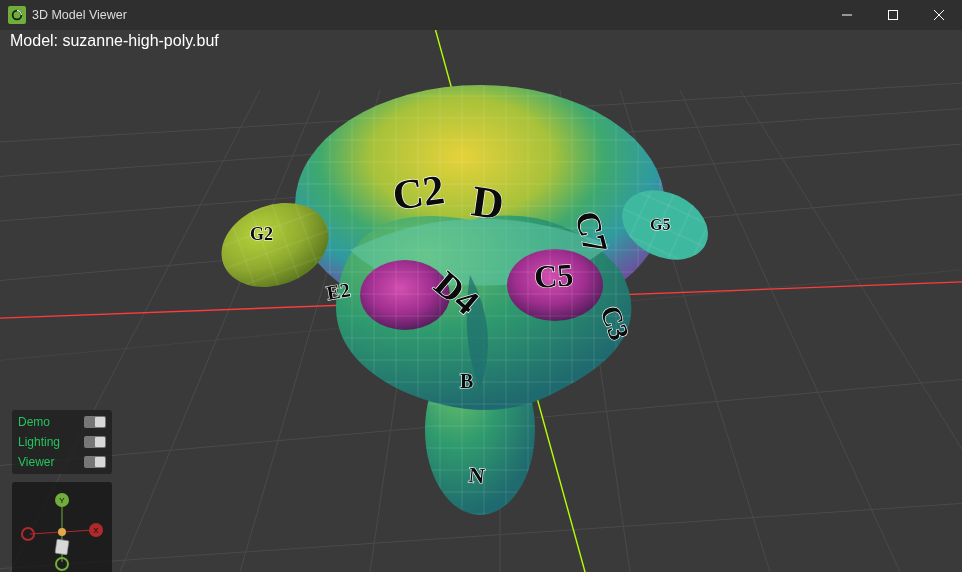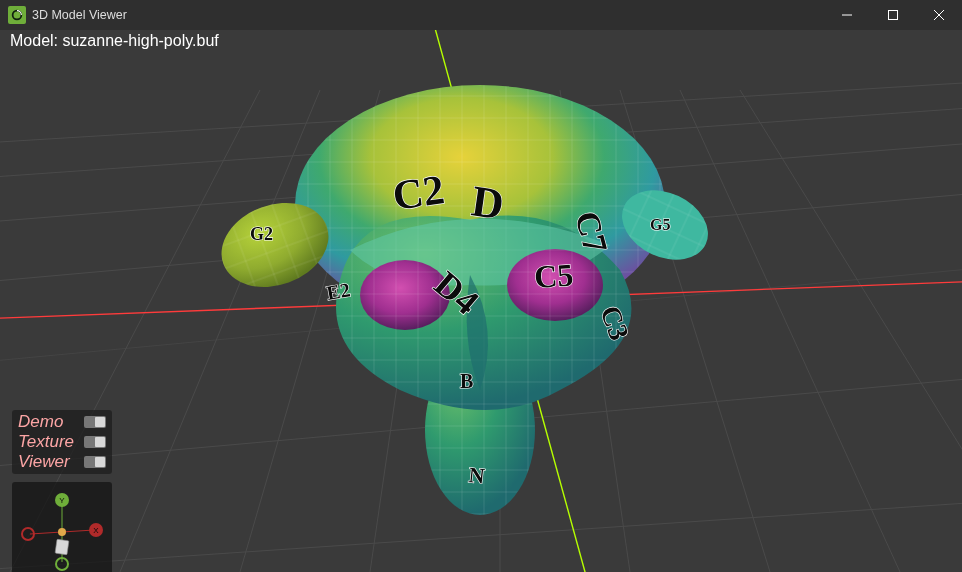--- a/index.html
+++ b/index.html
@@ -17,21 +17,21 @@
 
   
   .viewport { position: relative; flex: 1 1 auto; background: #3a3a3a; overflow: hidden; }
   .viewport svg.scene { position: absolute; inset: 0; width: 100%; height: 100%; }
 
   
   .model-label { position: absolute; top: 2px; left: 10px; color: #fff; font-size: 16px; font-weight: 400; }
 
   
   .controls { position: absolute; left: 12px; top: 380px; width: 100px; background: rgba(30,30,30,0.75); border-radius: 3px; padding: 2px 0; }
-  .control-row { display: flex; align-items: center; justify-content: space-between; height: 20px; padding: 0 6px; color: #fca5a5; font-size: 17px; font-style: italic; }
+  .control-row { display: flex; align-items: center; justify-content: space-between; height: 20px; padding: 0 6px; color: #22c55e; font-size: 12px; }
   .toggle { width: 22px; height: 12px; background: #777; border-radius: 2px; position: relative; }
   .toggle .knob { position: absolute; top: 1px; right: 1px; width: 10px; height: 10px; background: #d8d8d8; border-radius: 1px; }
 
   
   .nav-gizmo { position: absolute; left: 12px; top: 452px; width: 100px; height: 100px; background: rgba(20,20,20,0.75); border-radius: 3px; }
   .nav-gizmo svg { width: 100%; height: 100%; }
 </style>
 </head>
 <body>
 
@@ -166,21 +166,21 @@
     </div>
 
     <div class="controls">
       <div class="control-row">
         <span>Demo</span>
         <span class="toggle">
             <span class="knob"></span>
           </span>
       </div>
       <div class="control-row">
-        <span>Texture</span>
+        <span>Lighting</span>
         <span class="toggle">
             <span class="knob"></span>
           </span>
       </div>
       <div class="control-row">
         <span>Viewer</span>
         <span class="toggle">
             <span class="knob"></span>
           </span>
       </div>

